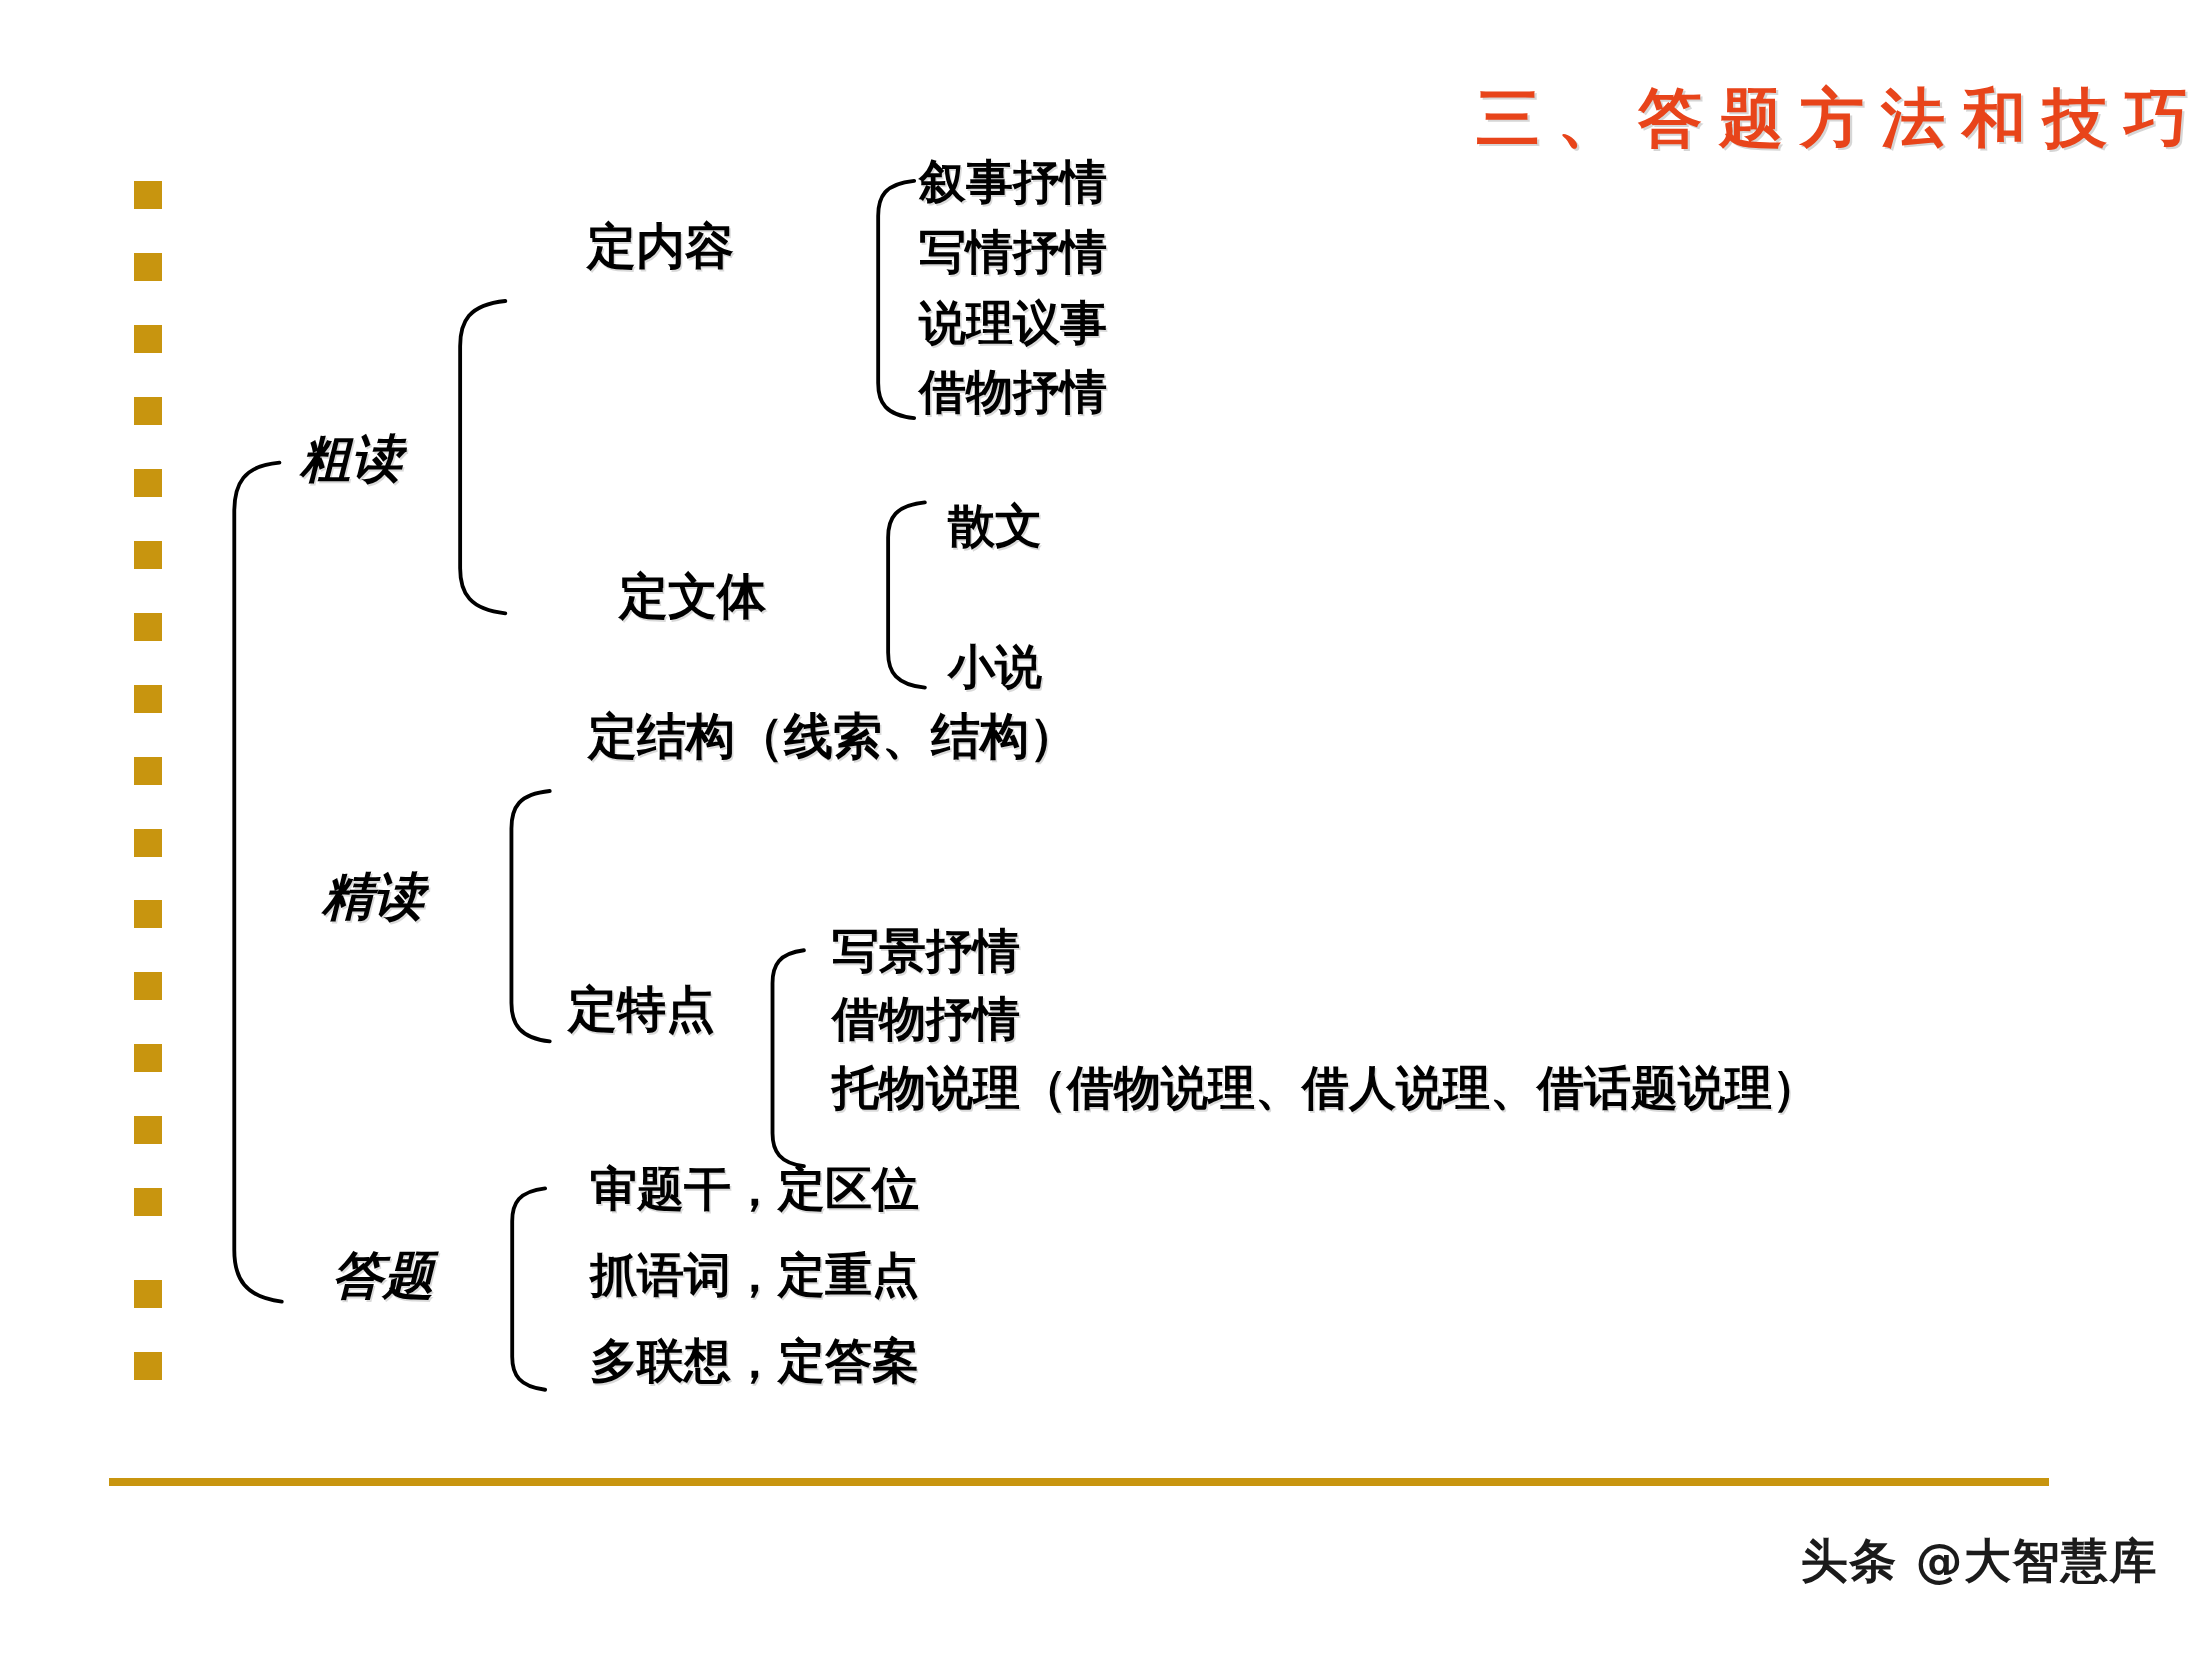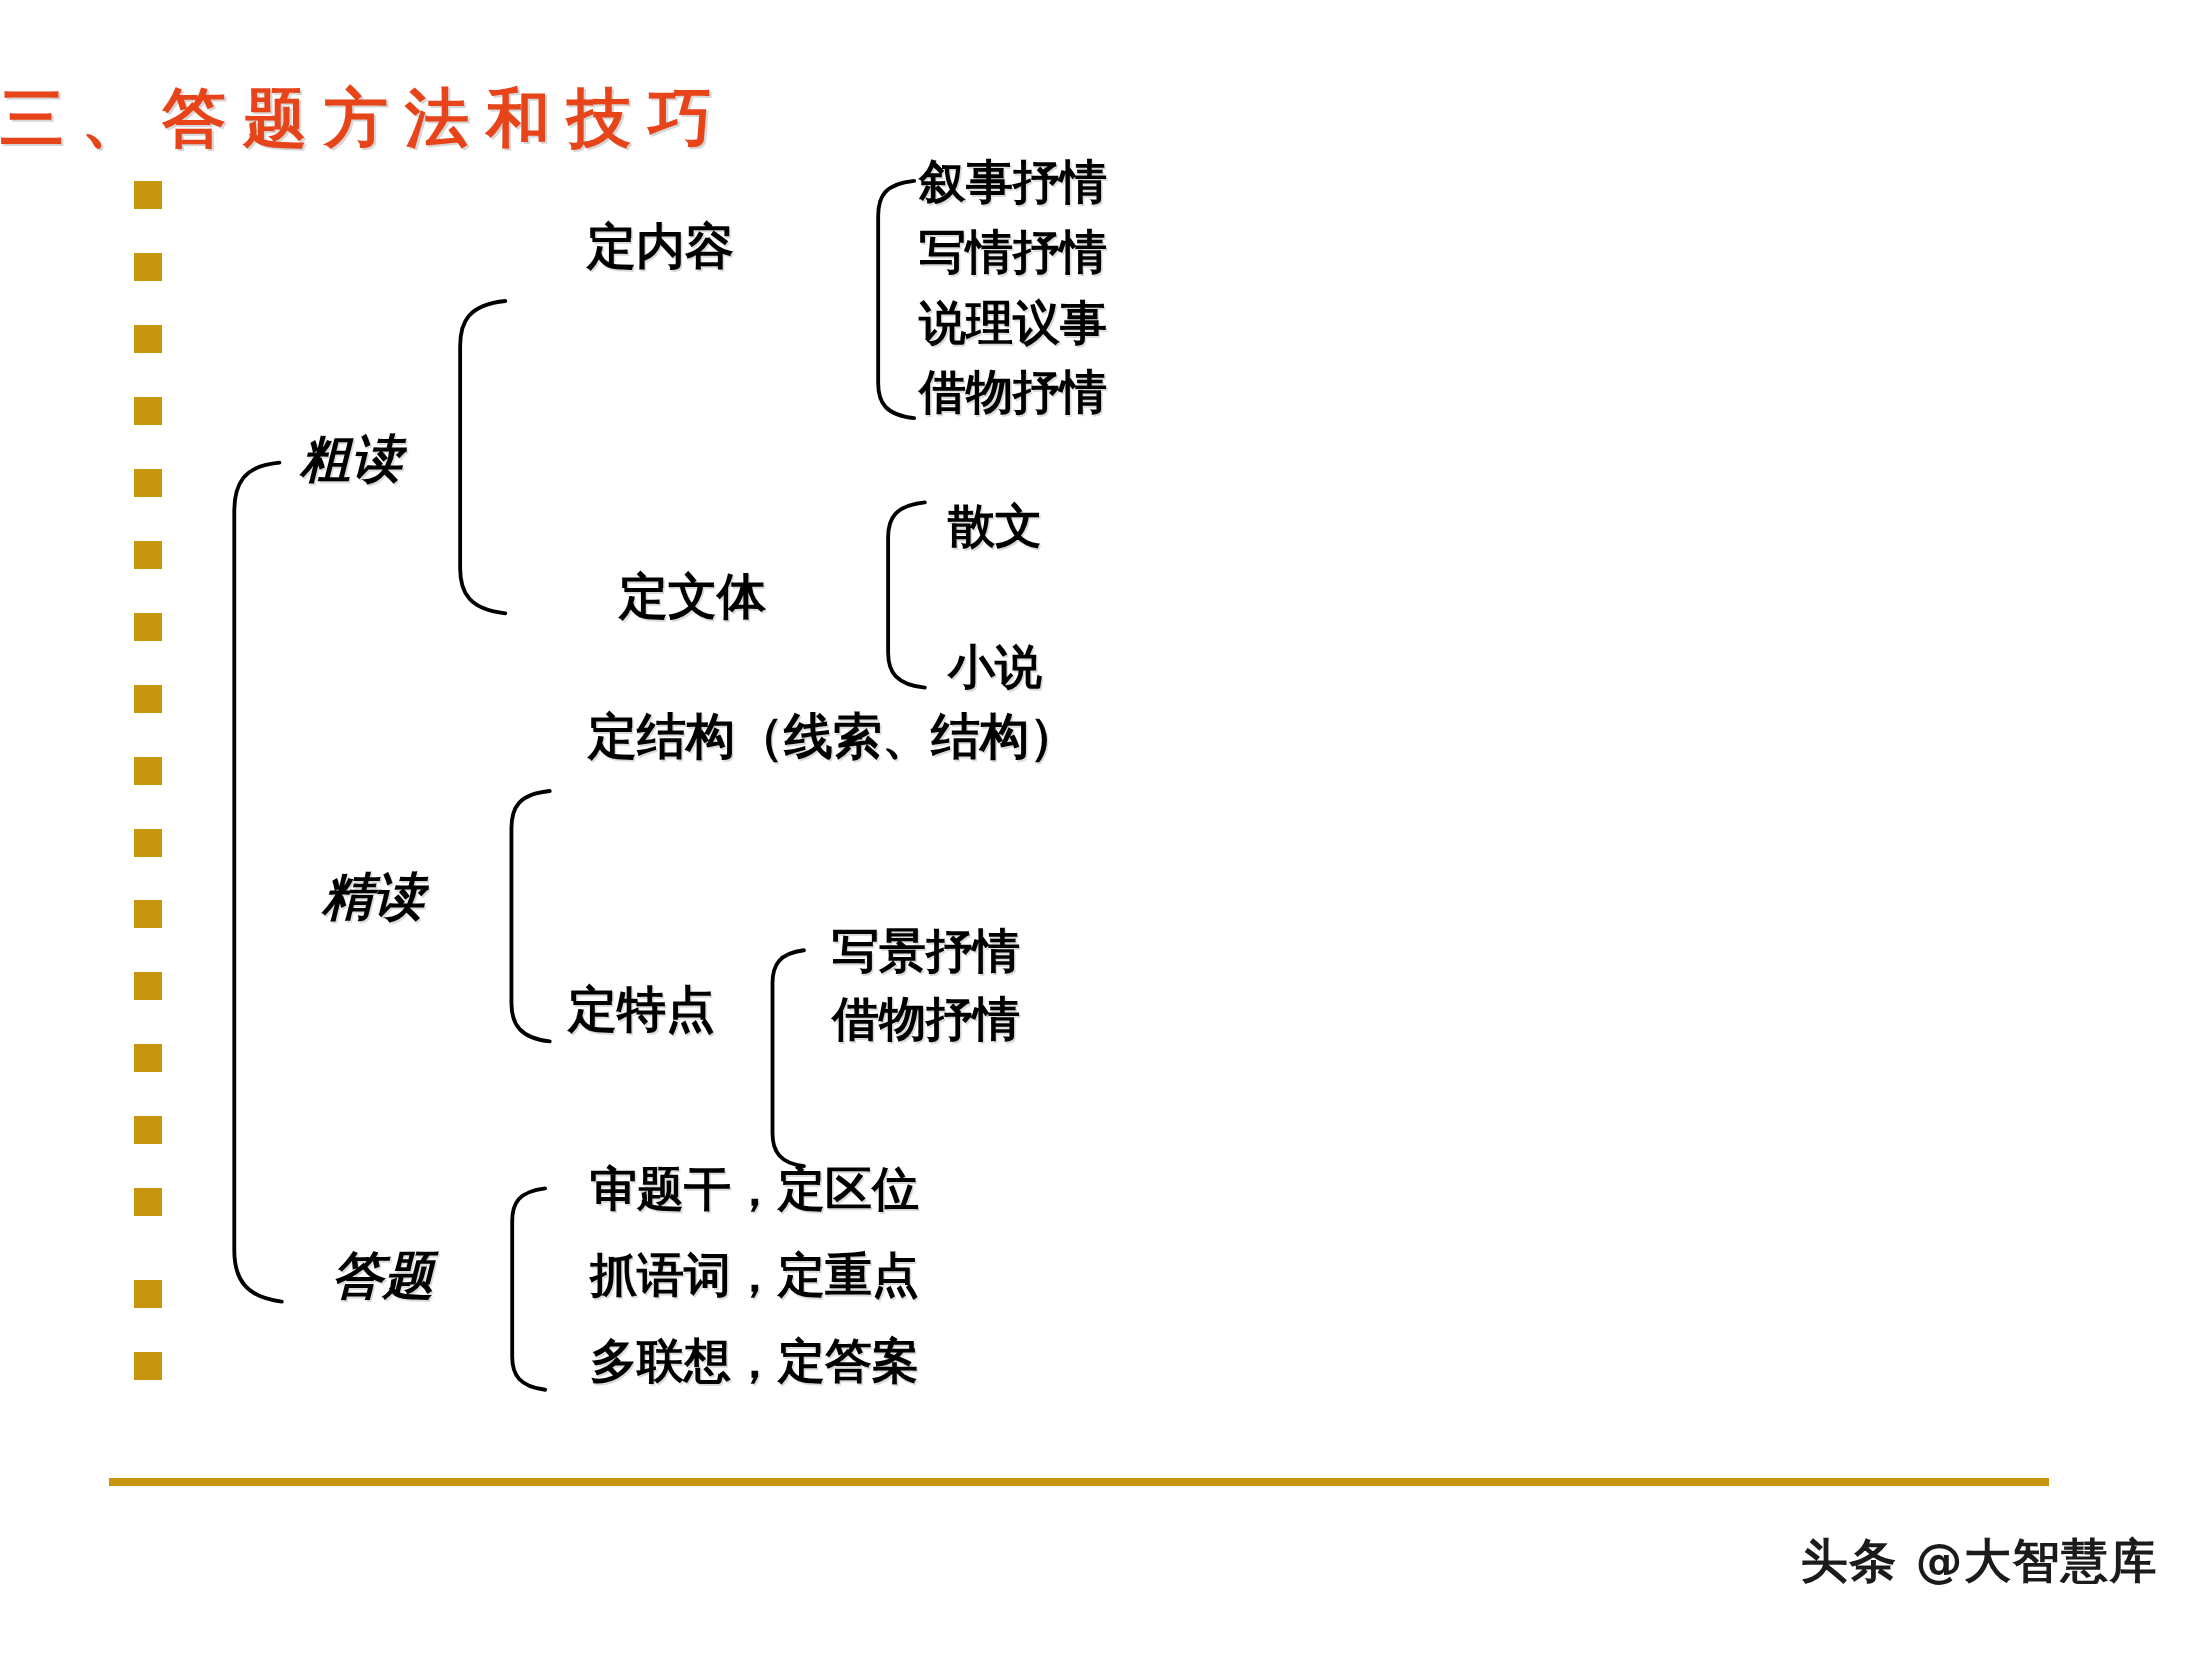--- a/index.html
+++ b/index.html
@@ -15,21 +15,21 @@
     overflow: hidden;
     font-family: "DejaVu Serif", "Liberation Serif", serif;
   }
 
   
   #title {
     position: absolute;
     left: 0;
     top: 75px;
     width: 2205px;
-    text-align: left;
+    text-align: right;
     font-family: "DejaVu Serif", "Liberation Serif", serif;
     font-size: 64px;
     font-weight: 700;
     color: #E8441A;
     letter-spacing: 17px;
     white-space: nowrap;
     text-shadow: 2.3px 2.3px 0 rgba(120,120,120,0.30);
   }
 
   
@@ -149,20 +149,21 @@
   <div class="node leaf" style="left:919px; top:158px">叙事抒情</div>
   <div class="node leaf" style="left:919px; top:228px">写情抒情</div>
   <div class="node leaf" style="left:919px; top:299px">说理议事</div>
   <div class="node leaf" style="left:919px; top:368px">借物抒情</div>
 
   <div class="node leaf" style="left:948px; top:502px">散文</div>
   <div class="node leaf" style="left:948px; top:643px">小说</div>
 
   <div class="node leaf" style="left:832px; top:927px">写景抒情</div>
   <div class="node leaf" style="left:832px; top:995px">借物抒情</div>
+  <div class="node leaf" style="left:832px; top:1064px">托物说理（借物说理、借人说理、借话题说理）</div>
 
   <div class="node leaf" style="left:590px; top:1251px">抓语词，定重点</div>
   <div class="node leaf" style="left:590px; top:1165px">审题干，定区位</div>
   <div class="node leaf" style="left:590px; top:1337px">多联想，定答案</div>
 
   <div id="bottom-rule"></div>
 
   <div id="watermark">头条 @大智慧库</div>
 
 </div>

